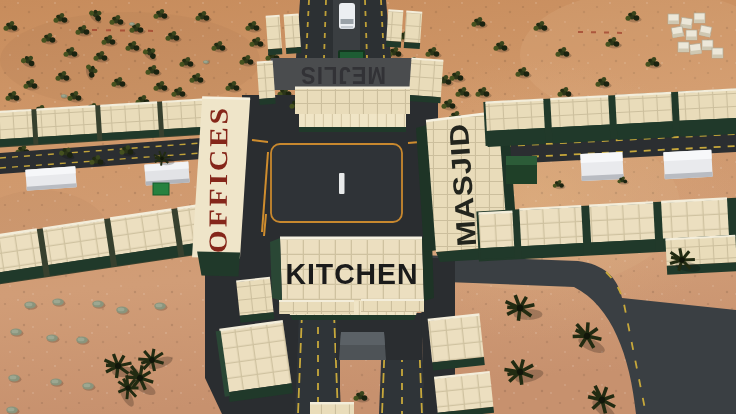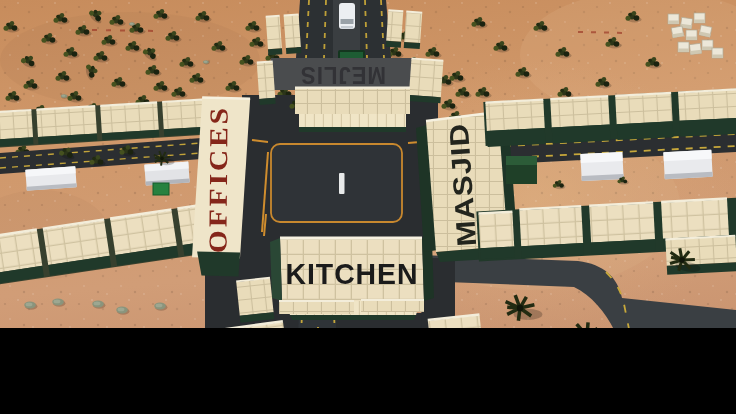--- a/index.html
+++ b/index.html
@@ -1,16 +1,16 @@
 <!DOCTYPE html>
 <html><head>
 <meta charset="utf-8">
 <style>
 html,body{margin:0;padding:0;background:#000;}
-#scene{width:736px;height:328px;overflow:hidden;position:relative;font-family:"Liberation Sans",sans-serif;}
+#scene{width:736px;height:414px;overflow:hidden;position:relative;font-family:"Liberation Sans",sans-serif;}
 svg{display:block;filter:blur(0.7px);}
 </style>
 </head>
 <body>
 <div id="scene">
 <svg width="736" height="414" viewBox="0 0 736 414">
 <defs>
 <linearGradient id="sandg" x1="0" y1="0" x2="0.15" y2="1">
 <stop offset="0" stop-color="#c78c5c"></stop>
 <stop offset="0.35" stop-color="#d0986a"></stop>

